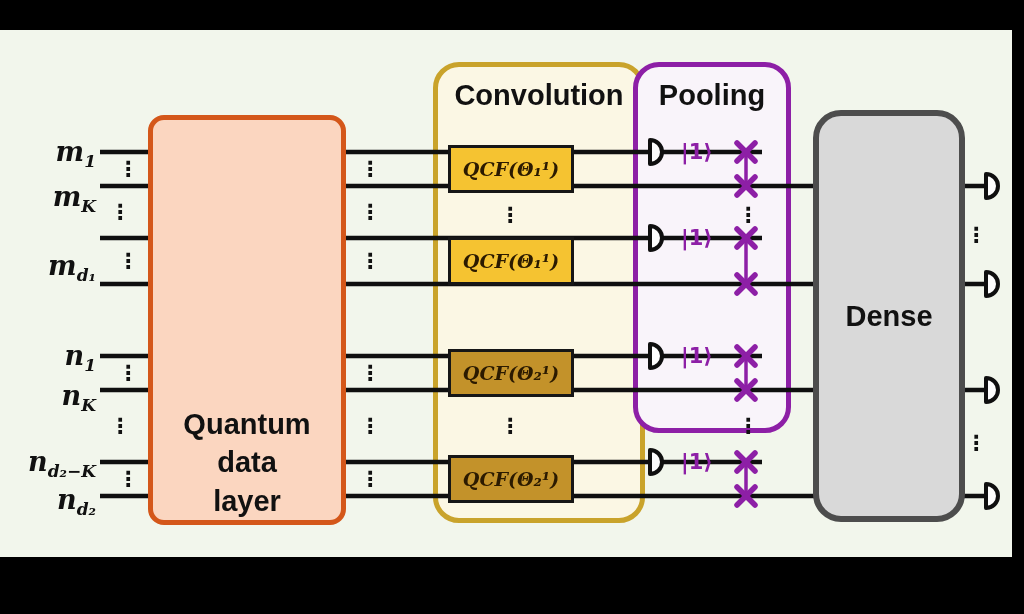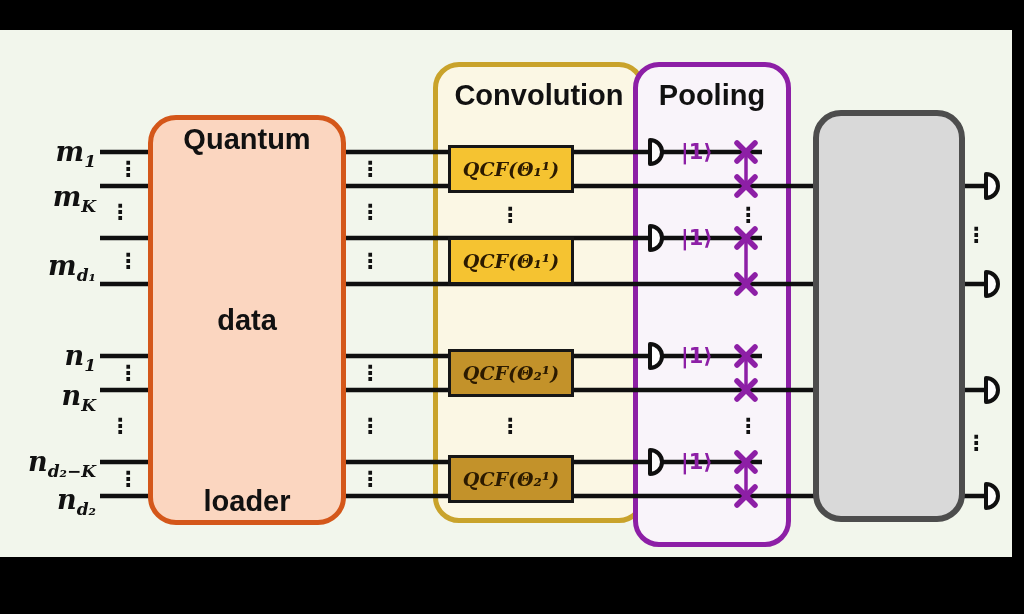--- a/index.html
+++ b/index.html
@@ -5,35 +5,35 @@
   * { box-sizing: border-box; margin: 0; padding: 0; }
   html,body { width: 1024px; height: 614px; background: #000; overflow: hidden; }
   .stage { position: absolute; left:0; top:0; width:1024px; height:614px;
            font-family: "Liberation Sans", sans-serif; background:#000; }
   .panel { position:absolute; left:0; top:30px; width:1012px; height:527px;
            background: var(--panel_bg, #f2f6ec); }
 
   .groupbox { position:absolute; border-radius:26px; }
   .conv { left:405px; top:62px; width:212px; height:461px;
           background: var(--conv_fill, #fbf7e4); border:5px solid var(--conv_border, #c9a32b);margin-left:28px; }
-  .pool { left:633px; top:62px; width:158px; height:485px;
+  .pool { left:633px; top:62px; width:158px; height:371px;
           background: var(--pool_fill, #f9f4fa); border:5px solid var(--pool_border, #8d1fa6); }
   .group-title { text-align:center; font-weight:bold; font-size:29px;
                  color: var(--ink, #111); margin-top:12px; }
 
   svg.overlay { position:absolute; left:0; top:0; }
   .wire { stroke: var(--wire, #0f0f0f); stroke-width:4.5; }
   .meas { fill:#fdfdfd; stroke: var(--wire, #0f0f0f); stroke-width:4; stroke-linejoin:round; }
   .xgate { stroke: var(--purple, #8d1fa6); stroke-width:5.5; stroke-linecap:round; }
   .conn  { stroke: var(--purple, #8d1fa6); stroke-width:3.5; }
 
   .loader { position:absolute; left:148px; top:115px; width:198px; height:410px;
             background: var(--loader_fill, #fbd6c0); border:5px solid var(--loader_border, #d4571a);
-            border-radius:28px; display:flex; flex-direction:column; align-items:center;
-            justify-content:space-between; font-weight:bold; font-size:29px; line-height:1.32;
+            border-radius:16px; display:flex; flex-direction:column; align-items:center;
+            justify-content:flex-end; font-weight:bold; font-size:29px; line-height:1.32;
             color: var(--ink, #111); }
   .dense { position:absolute; left:813px; top:110px; width:152px; height:412px;
            background: var(--dense_fill, #d9d9d9); border:6px solid var(--dense_border, #4d4d4d);
            border-radius:28px; display:flex; flex-direction:column; align-items:center;
            justify-content:center; font-weight:bold; font-size:29px; line-height:1.32;
            color: var(--ink, #111); }
 
   .qcf { position:absolute; left:448px; width:126px; height:48px;
          border:3px solid var(--qcf_border, #161616); display:flex; align-items:center;
          justify-content:center; font-family:"DejaVu Serif", serif; font-style:italic;
@@ -129,37 +129,38 @@
 
     <path class="meas" d="M986 174 L986 198 A12 12 0 0 0 986 174 Z"></path>
     <path class="meas" d="M986 272 L986 296 A12 12 0 0 0 986 272 Z"></path>
     <path class="meas" d="M986 378 L986 402 A12 12 0 0 0 986 378 Z"></path>
     <path class="meas" d="M986 484 L986 508 A12 12 0 0 0 986 484 Z"></path>
   </svg>
 
   <div class="loader">
     <div>Quantum</div>
     <div>data</div>
-    <div>loader</div>
+    <div>layer</div>
   </div>
 
   <div class="qcf qcf-a" style="top:145px">
     <span>QCF(Θ₁¹)</span>
   </div>
   <div class="qcf qcf-a" style="top:237px">
     <span>QCF(Θ₁¹)</span>
   </div>
   <div class="qcf qcf-b" style="top:349px">
     <span>QCF(Θ₂¹)</span>
   </div>
   <div class="qcf qcf-b" style="top:455px">
     <span>QCF(Θ₂¹)</span>
   </div>
 
   <div class="dense">
+    <div>Dense</div>
   </div>
 
   <div class="qlabel" style="top:135px"><span>m</span><sub>1</sub></div>
   <div class="qlabel" style="top:180px"><span>m</span><sub>K</sub></div>
   <div class="qlabel" style="top:249px"><span>m</span><sub>d₁</sub></div>
   <div class="qlabel" style="top:339px"><span>n</span><sub>1</sub></div>
   <div class="qlabel" style="top:379px"><span>n</span><sub>K</sub></div>
   <div class="qlabel" style="top:445px"><span>n</span><sub>d₂−K</sub></div>
   <div class="qlabel" style="top:483px"><span>n</span><sub>d₂</sub></div>
 

